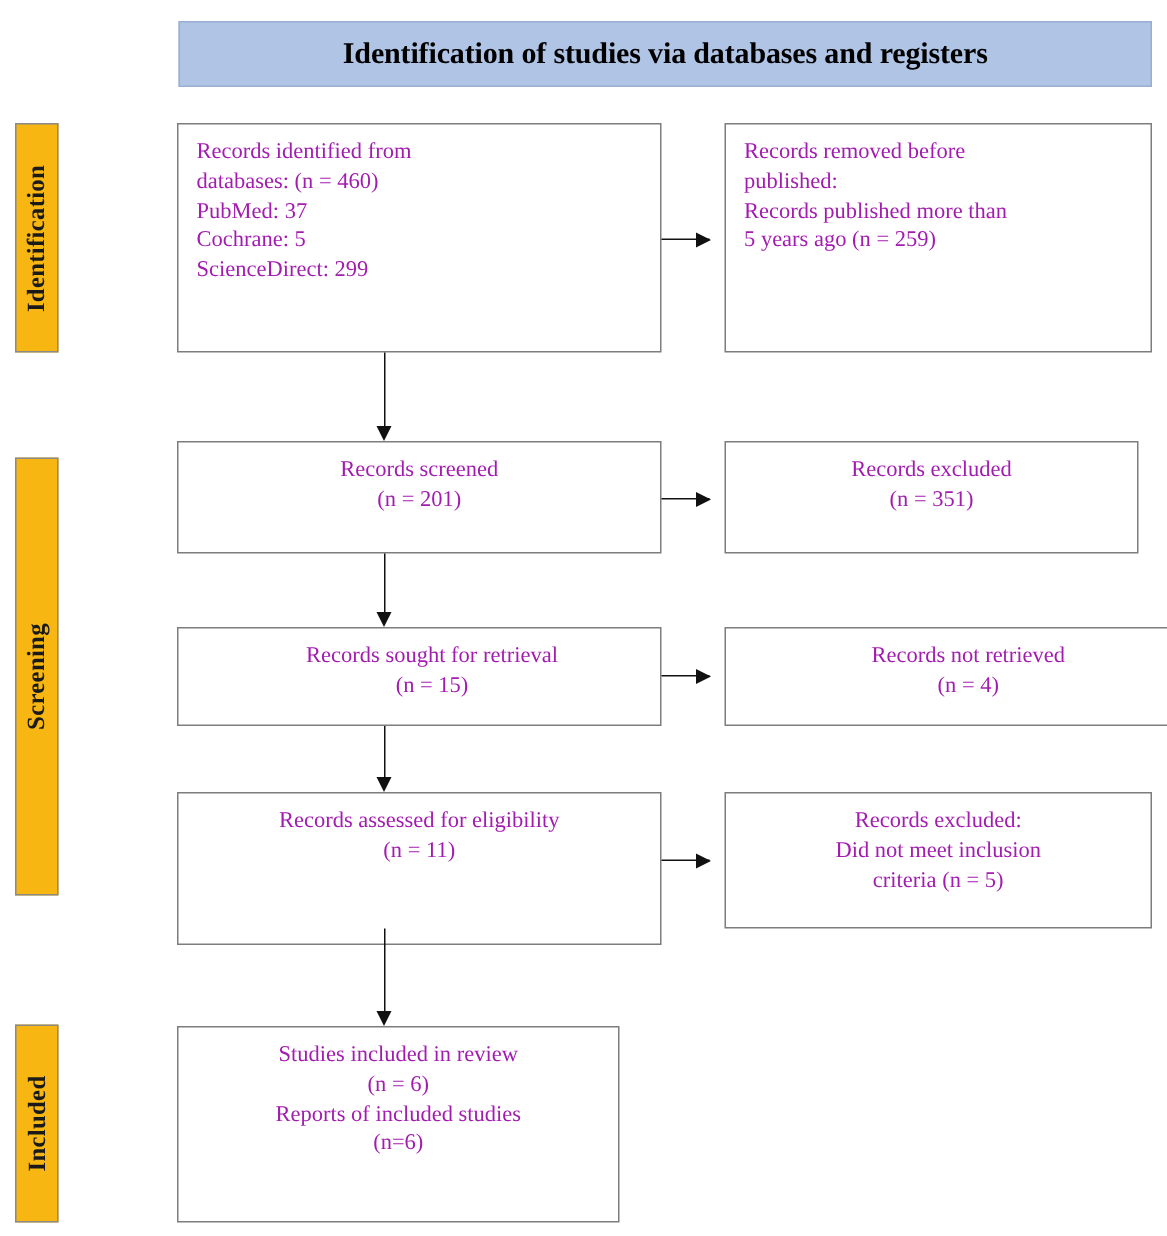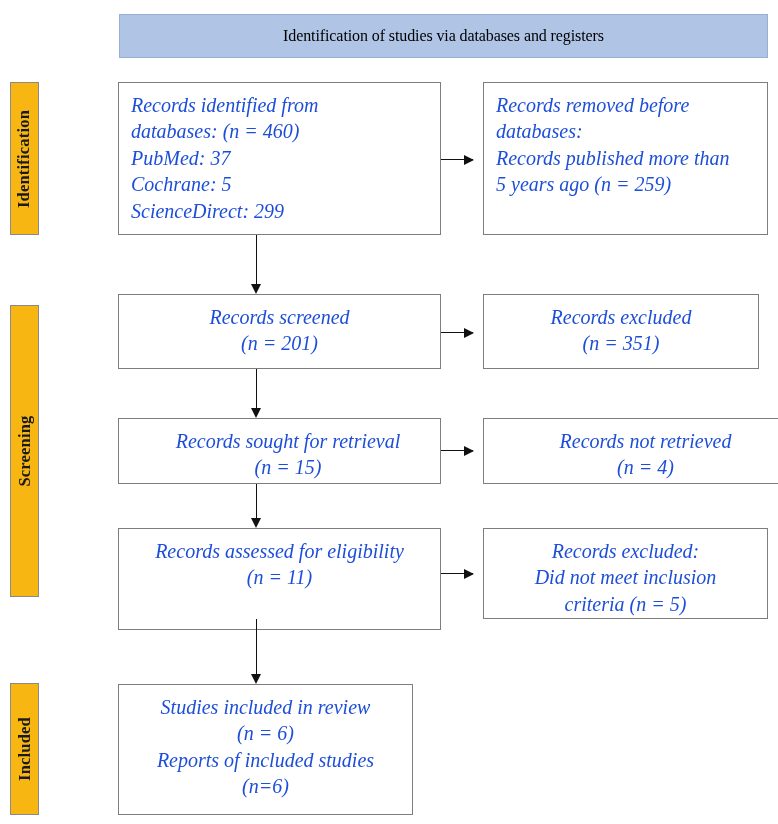--- a/index.html
+++ b/index.html
@@ -24,22 +24,22 @@
     width: 649px;
     height: 44px;
     background: #b0c4e6;
     border: 1px solid #9aaed4;
     box-sizing: border-box;
     display: flex;
     align-items: center;
     justify-content: center;
   }
   .header-banner .title {
-    font-size: 16px;
-    font-weight: normal;
+    font-size: 20px;
+    font-weight: bold;
     color: #000000;
     letter-spacing: -0.1px;
     white-space: nowrap;
   }
 
   
   .stage-label {
     position: absolute;
     background: #f7b611;
     border: 1px solid #8a8a8a;
@@ -60,24 +60,23 @@
   #stage-screening      { left: 10px; top: 305px; width: 29px; height: 292px; }
   #stage-included       { left: 10px; top: 683px; width: 29px; height: 132px; }
 
   
   .flow-box {
     position: absolute;
     background: #ffffff;
     border: 1px solid #7d7d7d;
     box-sizing: border-box;
     padding: 9px 12px;
-    color: #1d4ed8;
-    font-size: 20px;
+    color: #a21caf;
+    font-size: 15px;
     line-height: 1.32;
-    font-style: italic;
   }
   .flow-box.center { text-align: center; }
   .flow-box.left   { text-align: left; }
   .flow-box .line { white-space: nowrap; }
 
   
   #box-identified   { left: 118px; top: 82px;  width: 323px; height: 153px; }
   #box-screened     { left: 118px; top: 294px; width: 323px; height: 75px;  }
   #box-sought       { left: 118px; top: 418px; width: 323px; height: 66px; padding-left: 29px;  }
   #box-assessed     { left: 118px; top: 528px; width: 323px; height: 102px;  }
@@ -154,21 +153,21 @@
 
   <div class="flow-box left" id="box-identified">
     <div class="line">Records identified from</div>
     <div class="line">databases: (n = 460)</div>
     <div class="line">PubMed: 37</div>
     <div class="line">Cochrane: 5</div>
     <div class="line">ScienceDirect: 299</div>
   </div>
   <div class="flow-box left" id="box-removed">
     <div class="line">Records removed before</div>
-    <div class="line">databases:</div>
+    <div class="line">published:</div>
     <div class="line">Records published more than</div>
     <div class="line">5 years ago (n = 259)</div>
   </div>
 
   <div class="flow-box center" id="box-screened">
     <div class="line">Records screened</div>
     <div class="line">(n = 201)</div>
   </div>
   <div class="flow-box center" id="box-excluded-1">
     <div class="line">Records excluded</div>

